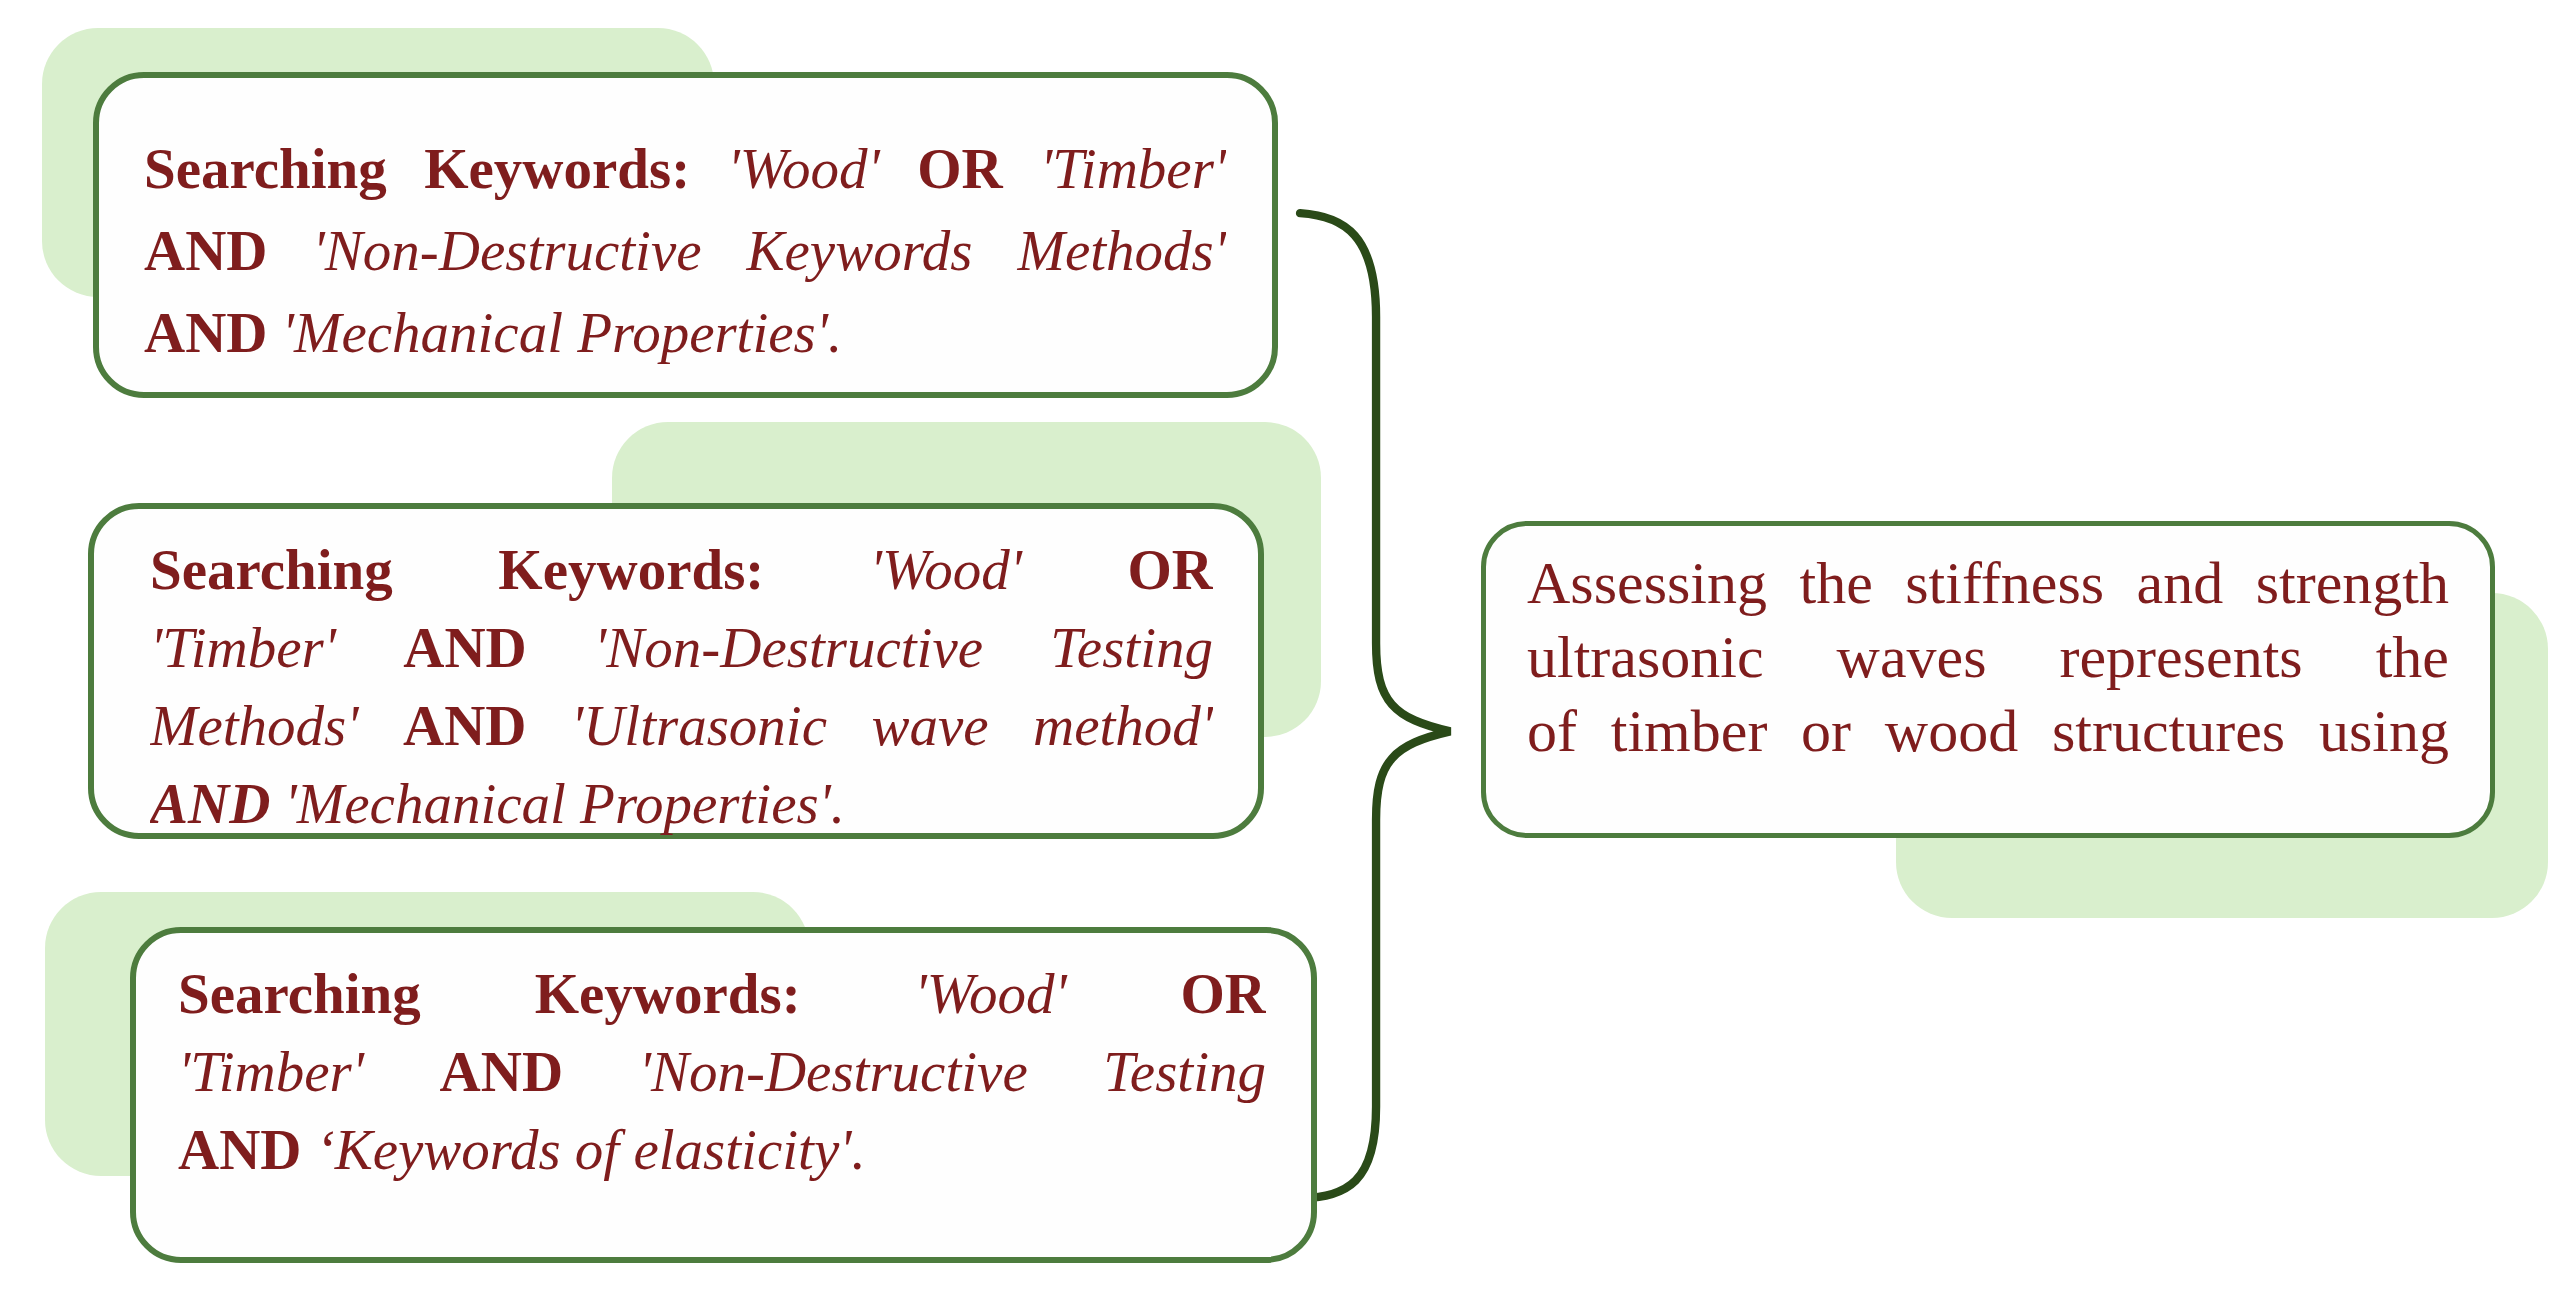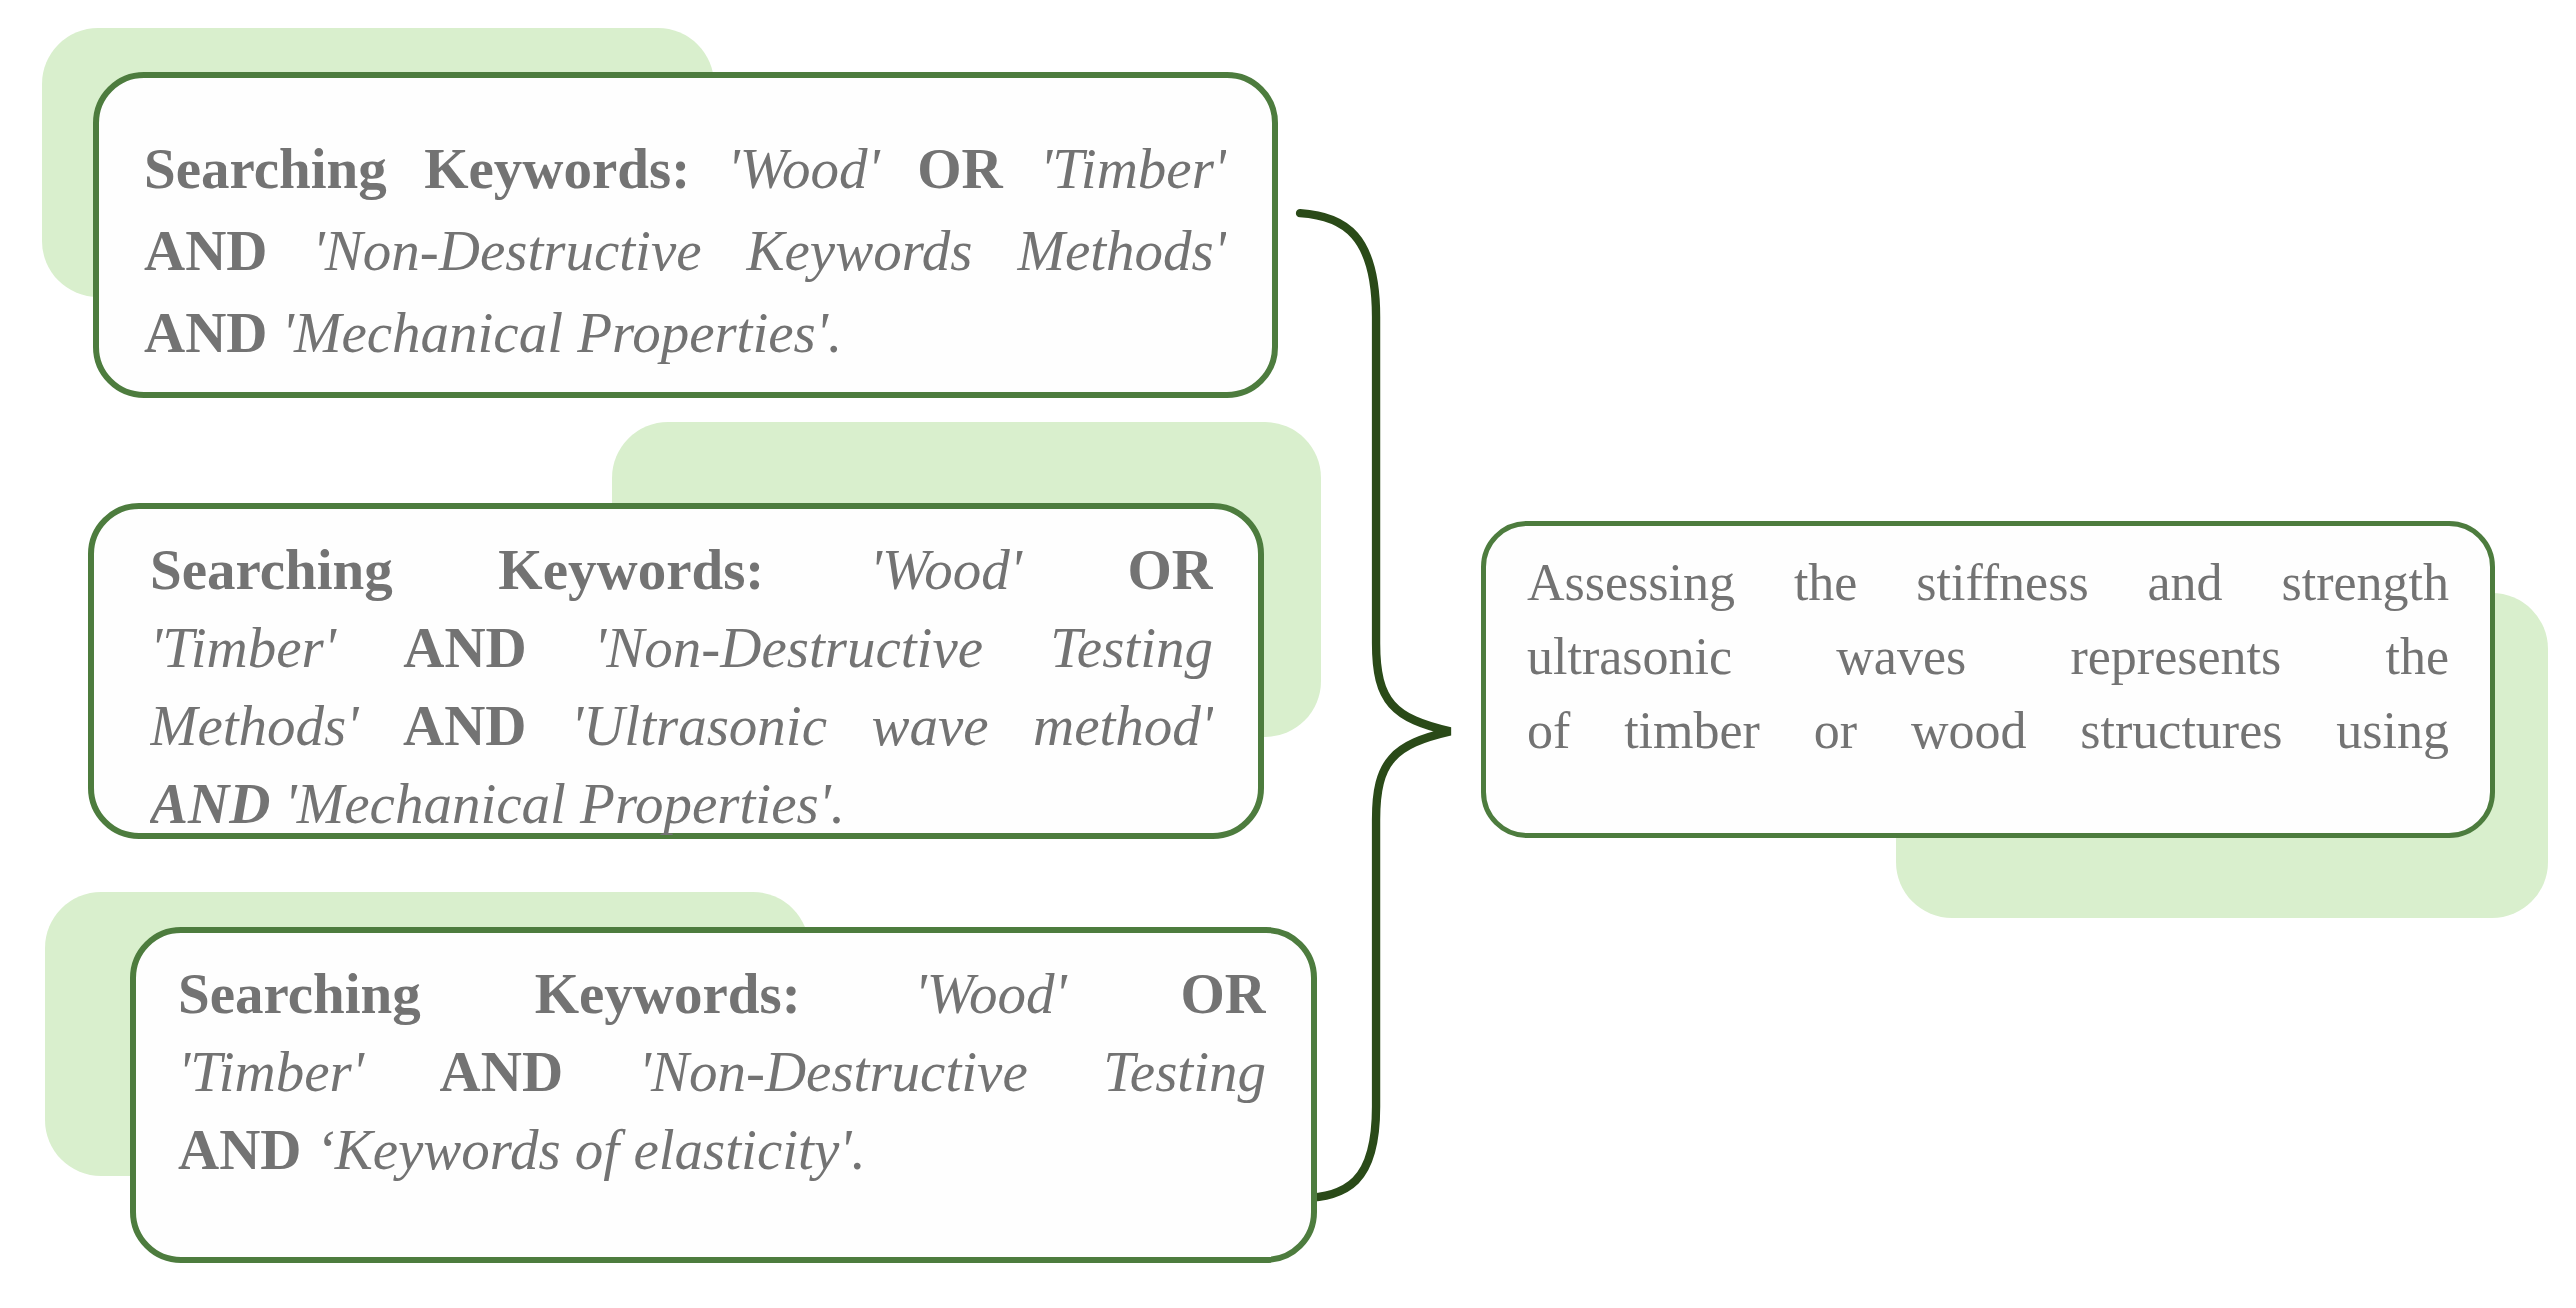--- a/index.html
+++ b/index.html
@@ -3,21 +3,21 @@
 <meta charset="utf-8">
 <style>
   html, body { margin: 0; padding: 0; background: #ffffff; }
   #stage {
     position: relative;
     width: 2576px;
     height: 1308px;
     background: #ffffff;
     overflow: hidden;
     font-family: "Liberation Serif", "DejaVu Serif", serif;
-    color: #737373;
+    color: #7f1d1d;
   }
   .shadow {
     position: absolute;
     background: #d9efcd;
     border-radius: 56px;
   }
   .qbox {
     position: absolute;
     background: #fefefe;
     border: 6.5px solid #4d7c3e;
@@ -35,21 +35,21 @@
 
   #box1 { left: 93px; top: 72px;  width: 1185px; height: 326px; padding: 50px 46px 0 45px; font-size: 57px; }
   #box1 .line { line-height: 82px; height: 82px; }
 
   #box2 { left: 88px;  top: 503px; width: 1176px; height: 336px; padding: 22px 45px 0 56px; font-size: 57px; }
   #box2 .line { line-height: 78px; height: 78px; }
 
   #box3 { left: 130px; top: 927px; width: 1187px; height: 336px; padding: 22px 45px 0 42px; font-size: 57px; }
   #box3 .line { line-height: 78px; height: 78px; }
 
-  #rbox { left: 1481px; top: 521px; width: 1014px; height: 317px; padding: 20.4px 41px 0 41px; font-size: 52px; border-width: 5.6px; border-radius: 46px; }
+  #rbox { left: 1481px; top: 521px; width: 1014px; height: 317px; padding: 20.4px 41px 0 41px; font-size: 60px; border-width: 5.6px; border-radius: 46px; }
   #rbox .line { line-height: 74px; height: 74px; }
 
   #shadow1 { left: 42px;   top: 28px;  width: 672px; height: 269px; }
   #shadow2 { left: 612px;  top: 422px; width: 709px; height: 315px; }
   #shadow3 { left: 45px;   top: 892px; width: 764px; height: 284px; }
   #shadow4 { left: 1896px; top: 593px; width: 652px; height: 325px; }
 
   #brace-svg {
     position: absolute;
     left: 0; top: 0;

